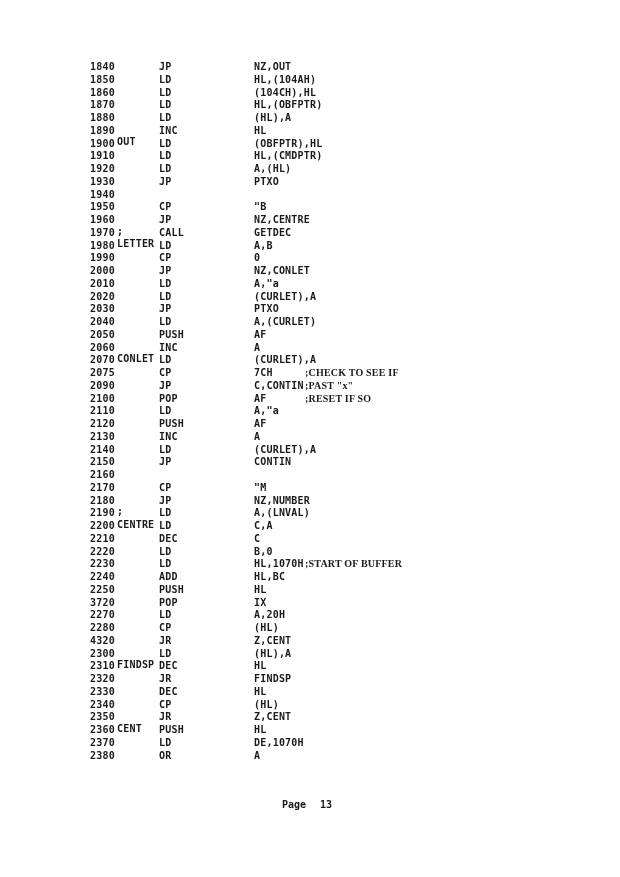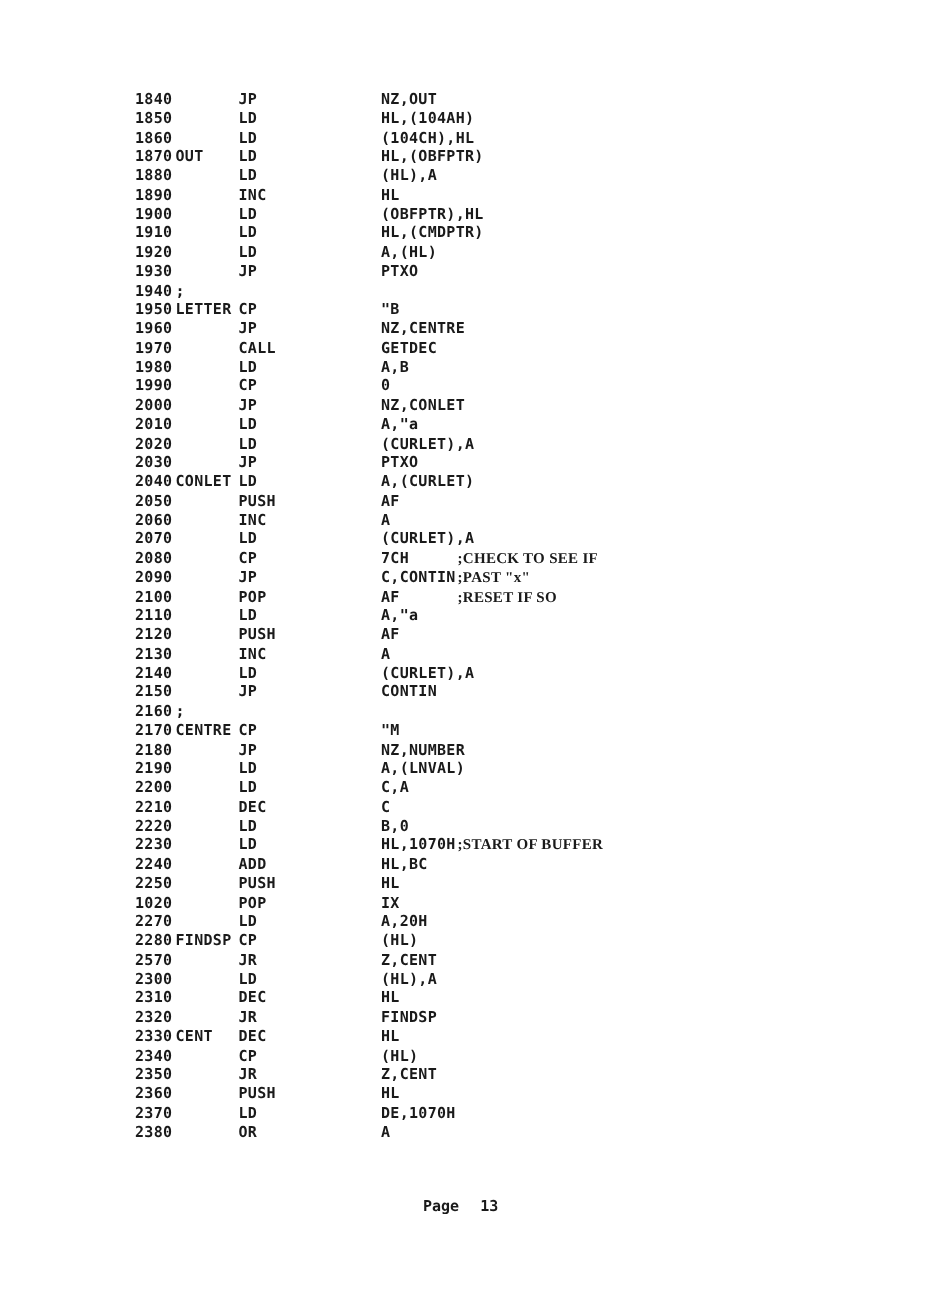--- a/index.html
+++ b/index.html
@@ -7,21 +7,21 @@
     width: 620px; height: 877px; background: #ffffff; position: relative; overflow: hidden;
     font-family: "DejaVu Sans Mono", monospace; color: #1a1a1a;
   }
   .listing { position: absolute; left: 78px; top: 61px; }
   .line {
     position: relative; height: 12.76px; line-height: 12.76px;
     font-size: 10px; font-weight: bold; white-space: pre; letter-spacing: 0.2px;
   }
   .line span { position: absolute; top: 0; }
   .ln { left: 12px; }
-  .lbl { left: 39px; }
+  .lbl { left: 39px; margin-top: 37px; }
   .op { left: 81px; }
   .arg { left: 140px; padding-left: 36px; }
   .cmt { left: 227px; font-family: Liberation Serif, serif; }
   .footer {
     position: absolute; left: 282px; top: 799px; font-size: 10px; font-weight: bold;
     white-space: pre;
   }
   .footer .pg-num { margin-left: 14px; margin-top: 24px; }
 </style>
 </head>
@@ -45,42 +45,42 @@
     <div class="line"><span class="ln">1980</span><span class="lbl"></span><span class="op">LD</span><span class="arg">A,B</span><span class="cmt"></span></div>
     <div class="line"><span class="ln">1990</span><span class="lbl"></span><span class="op">CP</span><span class="arg">0</span><span class="cmt"></span></div>
     <div class="line"><span class="ln">2000</span><span class="lbl"></span><span class="op">JP</span><span class="arg">NZ,CONLET</span><span class="cmt"></span></div>
     <div class="line"><span class="ln">2010</span><span class="lbl"></span><span class="op">LD</span><span class="arg">A,"a</span><span class="cmt"></span></div>
     <div class="line"><span class="ln">2020</span><span class="lbl"></span><span class="op">LD</span><span class="arg">(CURLET),A</span><span class="cmt"></span></div>
     <div class="line"><span class="ln">2030</span><span class="lbl"></span><span class="op">JP</span><span class="arg">PTXO</span><span class="cmt"></span></div>
     <div class="line"><span class="ln">2040</span><span class="lbl">CONLET</span><span class="op">LD</span><span class="arg">A,(CURLET)</span><span class="cmt"></span></div>
     <div class="line"><span class="ln">2050</span><span class="lbl"></span><span class="op">PUSH</span><span class="arg">AF</span><span class="cmt"></span></div>
     <div class="line"><span class="ln">2060</span><span class="lbl"></span><span class="op">INC</span><span class="arg">A</span><span class="cmt"></span></div>
     <div class="line"><span class="ln">2070</span><span class="lbl"></span><span class="op">LD</span><span class="arg">(CURLET),A</span><span class="cmt"></span></div>
-    <div class="line"><span class="ln">2080</span><span class="lbl"></span><span class="op">CP</span><span class="arg">7CH</span><span class="cmt">;CHECK TO SEE IF</span></div>
+    <div class="line"><span class="ln">2075</span><span class="lbl"></span><span class="op">CP</span><span class="arg">7CH</span><span class="cmt">;CHECK TO SEE IF</span></div>
     <div class="line"><span class="ln">2090</span><span class="lbl"></span><span class="op">JP</span><span class="arg">C,CONTIN</span><span class="cmt">;PAST "x"</span></div>
     <div class="line"><span class="ln">2100</span><span class="lbl"></span><span class="op">POP</span><span class="arg">AF</span><span class="cmt">;RESET IF SO</span></div>
     <div class="line"><span class="ln">2110</span><span class="lbl"></span><span class="op">LD</span><span class="arg">A,"a</span><span class="cmt"></span></div>
     <div class="line"><span class="ln">2120</span><span class="lbl"></span><span class="op">PUSH</span><span class="arg">AF</span><span class="cmt"></span></div>
     <div class="line"><span class="ln">2130</span><span class="lbl"></span><span class="op">INC</span><span class="arg">A</span><span class="cmt"></span></div>
     <div class="line"><span class="ln">2140</span><span class="lbl"></span><span class="op">LD</span><span class="arg">(CURLET),A</span><span class="cmt"></span></div>
     <div class="line"><span class="ln">2150</span><span class="lbl"></span><span class="op">JP</span><span class="arg">CONTIN</span><span class="cmt"></span></div>
     <div class="line"><span class="ln">2160</span><span class="lbl">;</span><span class="op"></span><span class="arg"></span><span class="cmt"></span></div>
     <div class="line"><span class="ln">2170</span><span class="lbl">CENTRE</span><span class="op">CP</span><span class="arg">"M</span><span class="cmt"></span></div>
     <div class="line"><span class="ln">2180</span><span class="lbl"></span><span class="op">JP</span><span class="arg">NZ,NUMBER</span><span class="cmt"></span></div>
     <div class="line"><span class="ln">2190</span><span class="lbl"></span><span class="op">LD</span><span class="arg">A,(LNVAL)</span><span class="cmt"></span></div>
     <div class="line"><span class="ln">2200</span><span class="lbl"></span><span class="op">LD</span><span class="arg">C,A</span><span class="cmt"></span></div>
     <div class="line"><span class="ln">2210</span><span class="lbl"></span><span class="op">DEC</span><span class="arg">C</span><span class="cmt"></span></div>
     <div class="line"><span class="ln">2220</span><span class="lbl"></span><span class="op">LD</span><span class="arg">B,0</span><span class="cmt"></span></div>
     <div class="line"><span class="ln">2230</span><span class="lbl"></span><span class="op">LD</span><span class="arg">HL,1070H</span><span class="cmt">;START OF BUFFER</span></div>
     <div class="line"><span class="ln">2240</span><span class="lbl"></span><span class="op">ADD</span><span class="arg">HL,BC</span><span class="cmt"></span></div>
     <div class="line"><span class="ln">2250</span><span class="lbl"></span><span class="op">PUSH</span><span class="arg">HL</span><span class="cmt"></span></div>
-    <div class="line"><span class="ln">1020</span><span class="lbl"></span><span class="op">POP</span><span class="arg">IX</span><span class="cmt"></span></div>
+    <div class="line"><span class="ln">3720</span><span class="lbl"></span><span class="op">POP</span><span class="arg">IX</span><span class="cmt"></span></div>
     <div class="line"><span class="ln">2270</span><span class="lbl"></span><span class="op">LD</span><span class="arg">A,20H</span><span class="cmt"></span></div>
     <div class="line"><span class="ln">2280</span><span class="lbl">FINDSP</span><span class="op">CP</span><span class="arg">(HL)</span><span class="cmt"></span></div>
-    <div class="line"><span class="ln">2570</span><span class="lbl"></span><span class="op">JR</span><span class="arg">Z,CENT</span><span class="cmt"></span></div>
+    <div class="line"><span class="ln">4320</span><span class="lbl"></span><span class="op">JR</span><span class="arg">Z,CENT</span><span class="cmt"></span></div>
     <div class="line"><span class="ln">2300</span><span class="lbl"></span><span class="op">LD</span><span class="arg">(HL),A</span><span class="cmt"></span></div>
     <div class="line"><span class="ln">2310</span><span class="lbl"></span><span class="op">DEC</span><span class="arg">HL</span><span class="cmt"></span></div>
     <div class="line"><span class="ln">2320</span><span class="lbl"></span><span class="op">JR</span><span class="arg">FINDSP</span><span class="cmt"></span></div>
     <div class="line"><span class="ln">2330</span><span class="lbl">CENT</span><span class="op">DEC</span><span class="arg">HL</span><span class="cmt"></span></div>
     <div class="line"><span class="ln">2340</span><span class="lbl"></span><span class="op">CP</span><span class="arg">(HL)</span><span class="cmt"></span></div>
     <div class="line"><span class="ln">2350</span><span class="lbl"></span><span class="op">JR</span><span class="arg">Z,CENT</span><span class="cmt"></span></div>
     <div class="line"><span class="ln">2360</span><span class="lbl"></span><span class="op">PUSH</span><span class="arg">HL</span><span class="cmt"></span></div>
     <div class="line"><span class="ln">2370</span><span class="lbl"></span><span class="op">LD</span><span class="arg">DE,1070H</span><span class="cmt"></span></div>
     <div class="line"><span class="ln">2380</span><span class="lbl"></span><span class="op">OR</span><span class="arg">A</span><span class="cmt"></span></div>
   </div>

